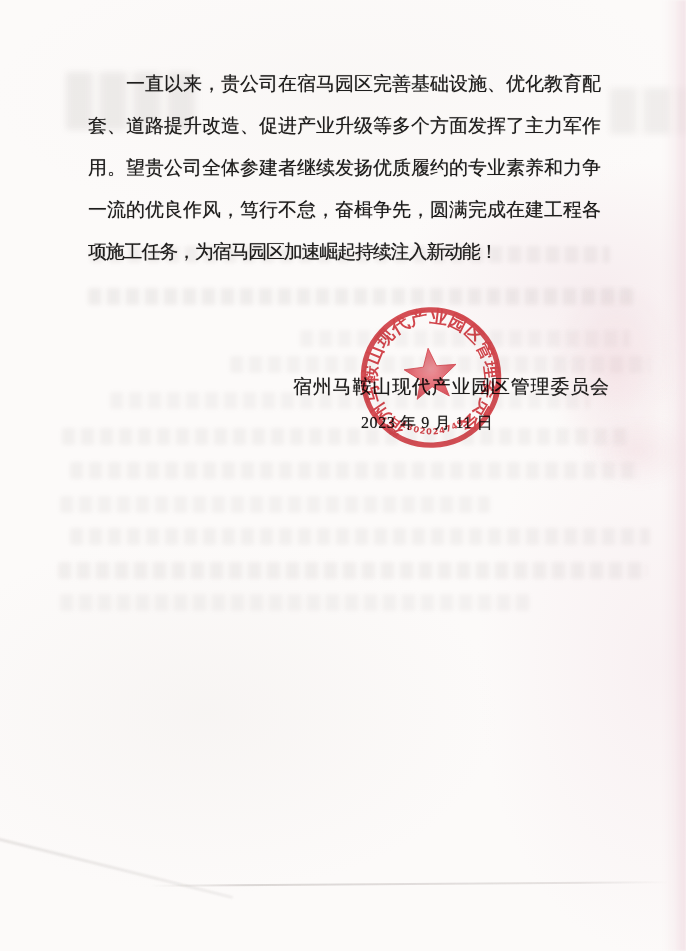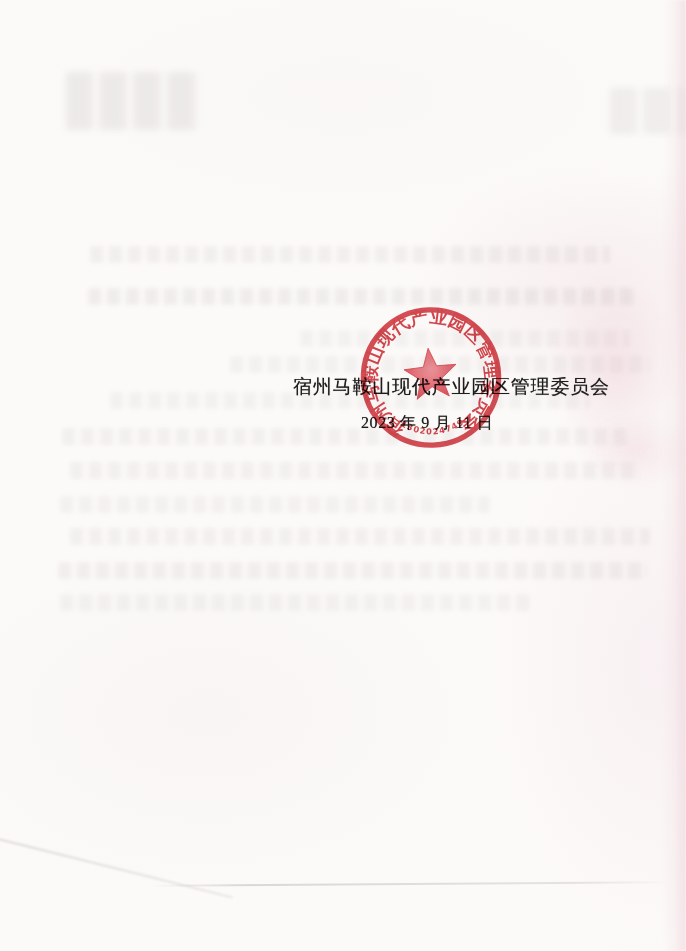--- a/index.html
+++ b/index.html
@@ -139,20 +139,27 @@
   <div class="ghost-line" style="top:462px;left:70px;width:570px;opacity:.6;"></div>
   <div class="ghost-line" style="top:496px;left:60px;width:430px;opacity:.55;"></div>
   <div class="ghost-line" style="top:528px;left:70px;width:580px;opacity:.6;"></div>
   <div class="ghost-line" style="top:562px;left:58px;width:590px;opacity:.65;"></div>
   <div class="ghost-line" style="top:594px;left:60px;width:470px;opacity:.5;"></div>
 
   <div class="pink-patch" style="top:290px;left:545px;width:130px;height:180px;"></div>
   <div class="pink-patch" style="top:420px;left:580px;width:106px;height:70px;opacity:.8;"></div>
   <div class="edge-right"></div>
 
+  <div class="letter-body ink">
+    <div class="line line-first">一直以来，贵公司在宿马园区完善基础设施、优化教育配</div>
+    <div class="line">套、道路提升改造、促进产业升级等多个方面发挥了主力军作</div>
+    <div class="line">用。望贵公司全体参建者继续发扬优质履约的专业素养和力争</div>
+    <div class="line">一流的优良作风，笃行不怠，奋楫争先，圆满完成在建工程各</div>
+    <div class="line line-last">项施工任务，为宿马园区加速崛起持续注入新动能！</div>
+  </div>
 
   <div class="signature ink">宿州马鞍山现代产业园区管理委员会</div>
   <div class="date-line ink">2023 年 9 月 11 日</div>
 
   <svg class="seal" viewBox="0 0 150 150" aria-hidden="true">
     <defs>
       <path id="sealArcPath" d="M 40.9,119.4 A 56,56 0 1 1 109.1,119.4" fill="none"></path>
       <path id="sealNumPath" d="M 41.7,122.5 A 58,58 0 0 0 108.3,122.5" fill="none"></path>
       <radialGradient id="starGrad" cx="50%" cy="42%" r="65%">
         <stop offset="0%" stop-color="#f0929a"></stop>

